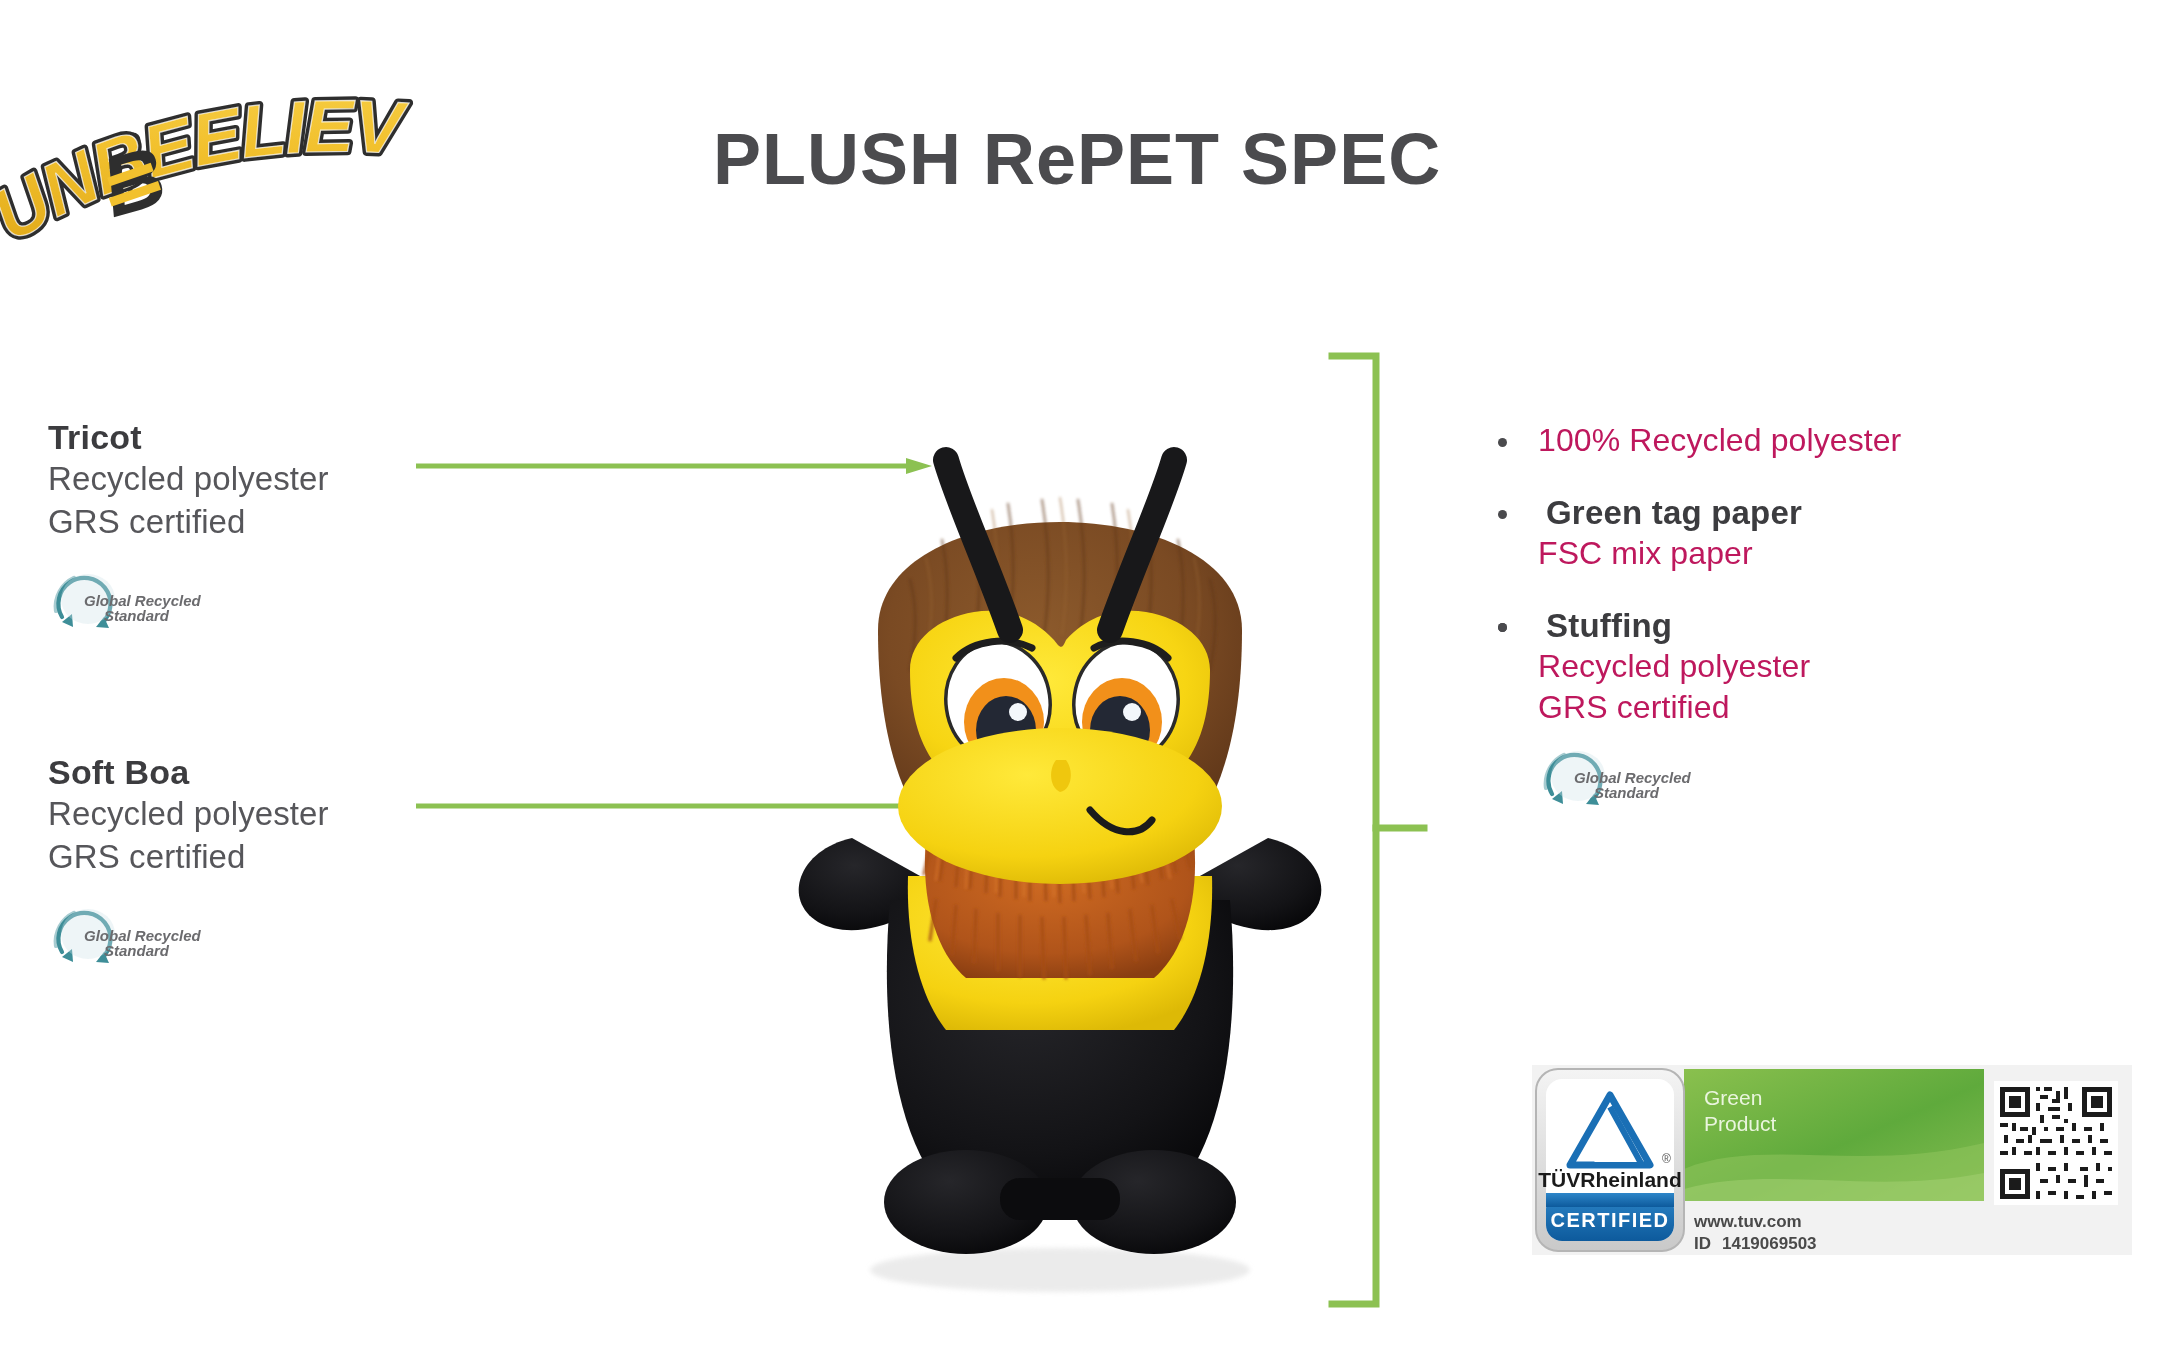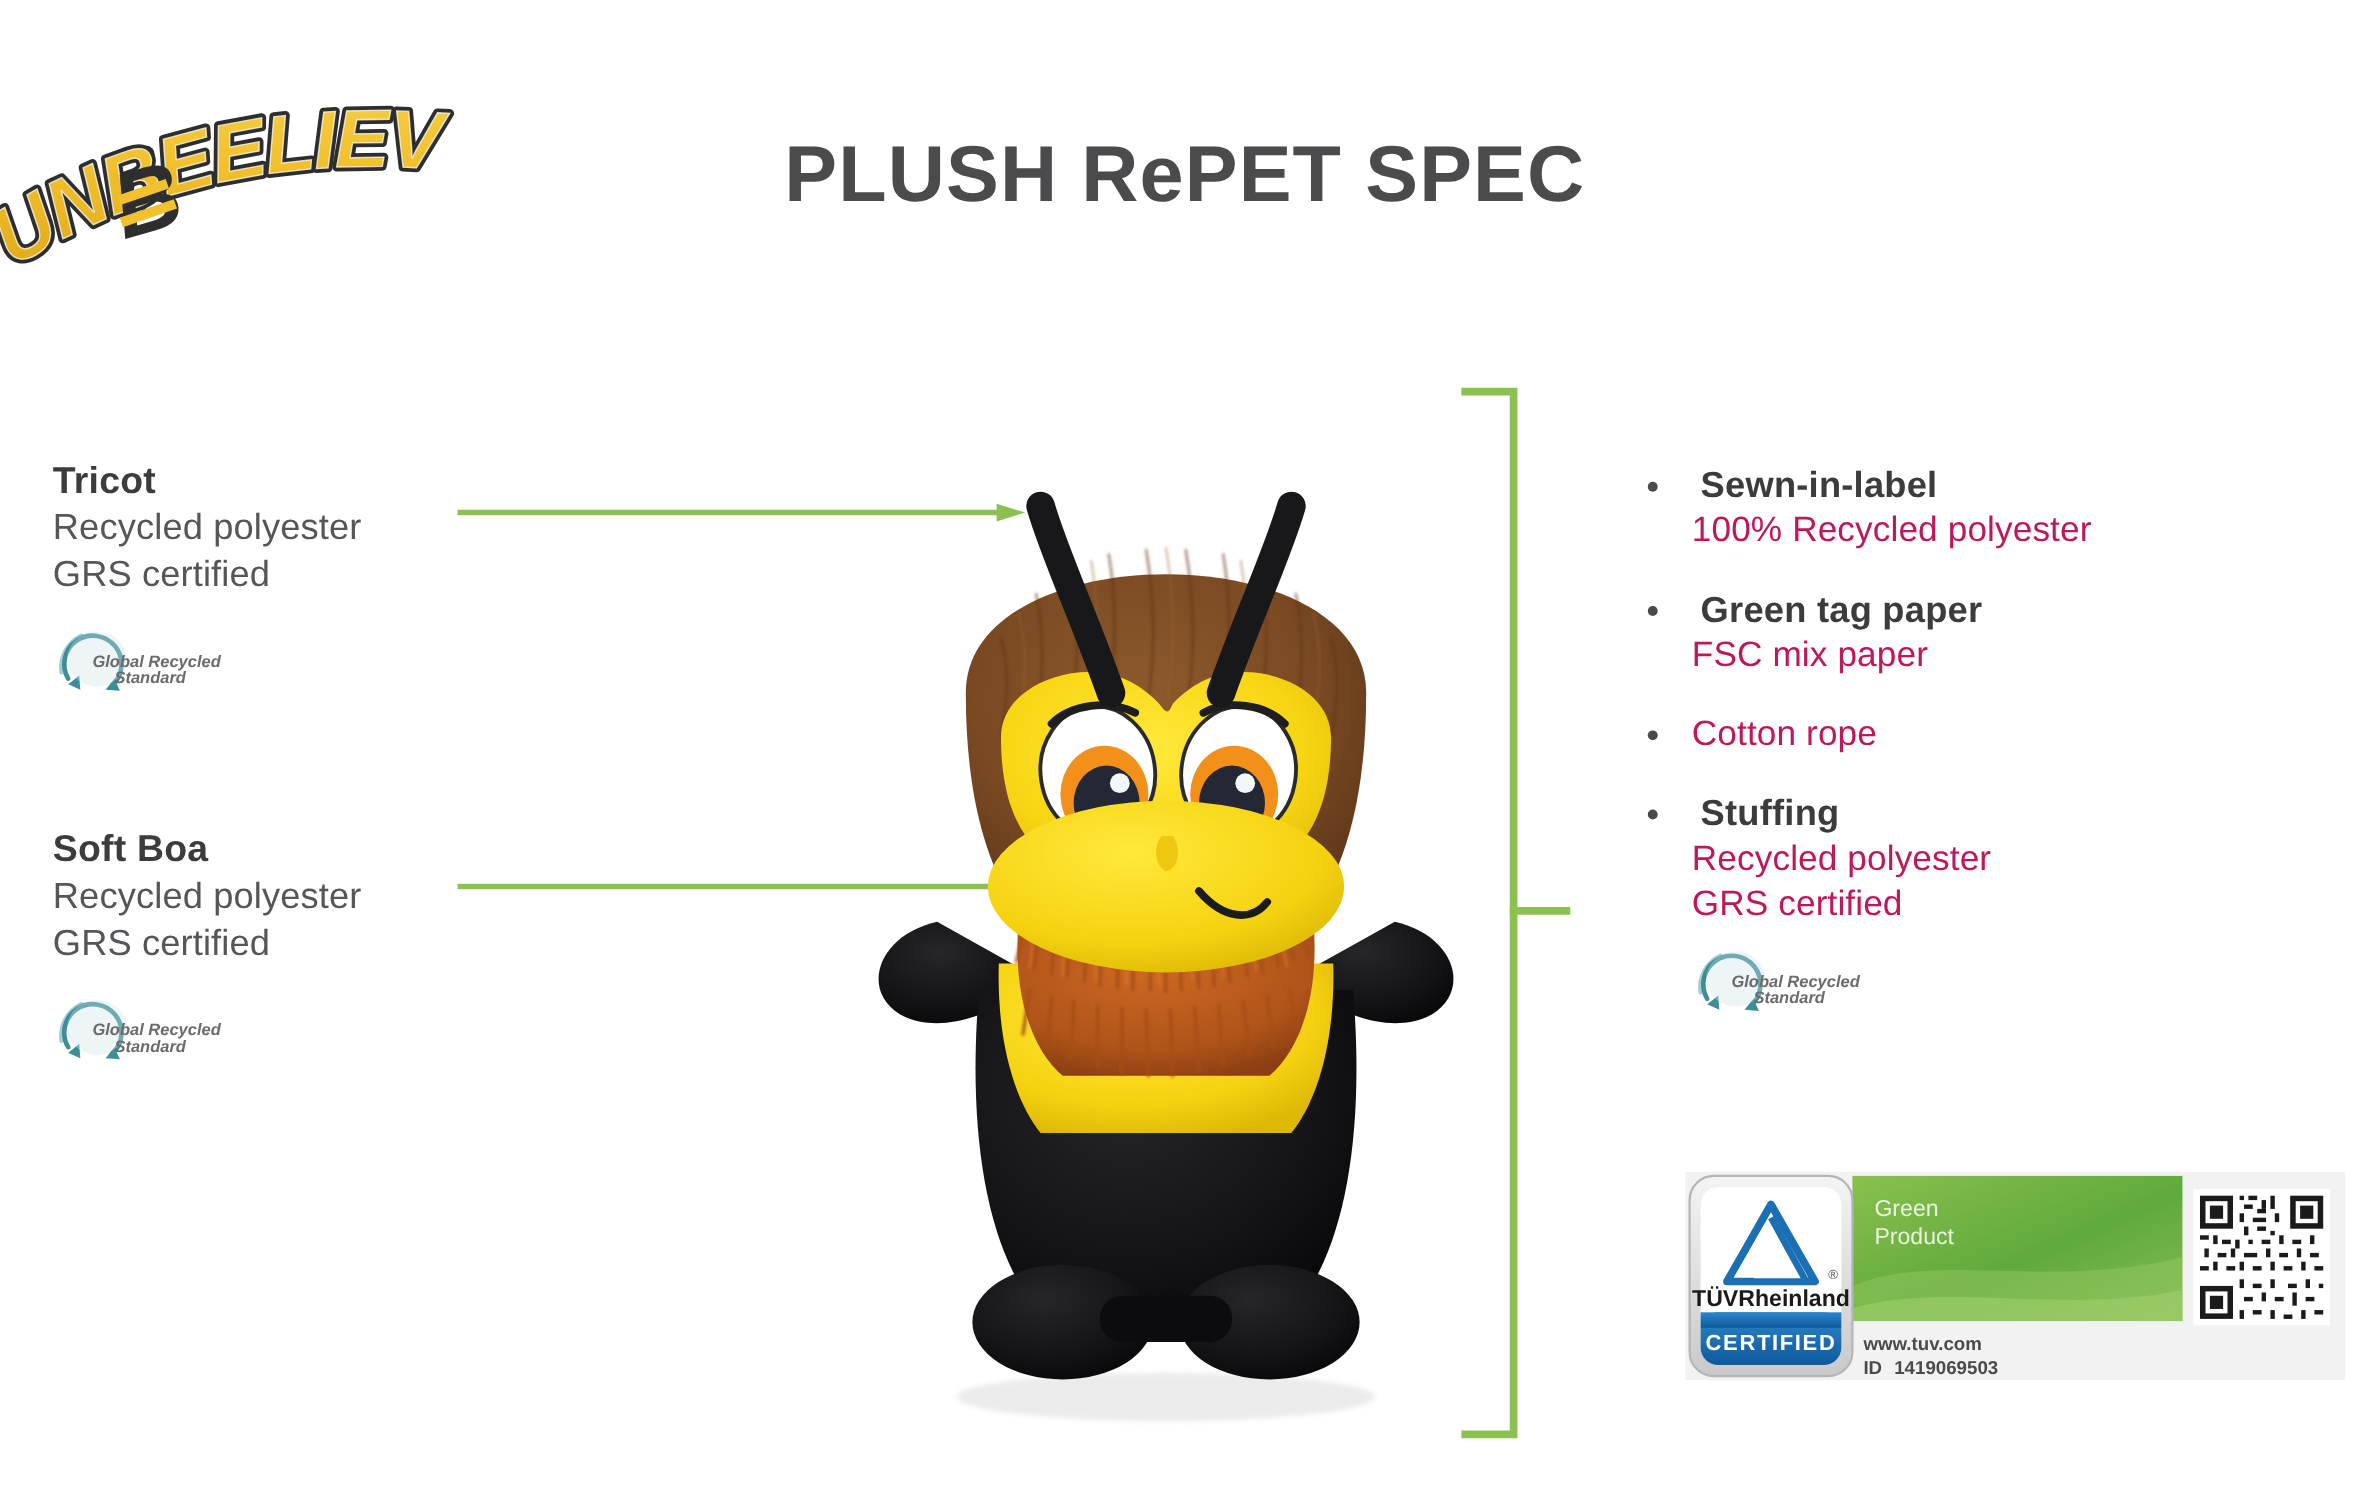--- a/index.html
+++ b/index.html
@@ -179,33 +179,31 @@
         <path d="M 12 6 L 56 6 L 56 954 L 12 954"></path>
         <path d="M 56 478 L 104 478"></path>
       </g>
     </svg>
   </div>
 
   <div class="bullets">
 
     <div class="bullet-row">
       <span class="bullet-dot"></span>
-      <div class="bullet-title">Sewn-in-label</div>
       <div class="bullet-sub">100% Recycled polyester</div>
     </div>
 
     <div class="bullet-row">
       <span class="bullet-dot"></span>
       <div class="bullet-title">Green tag paper</div>
       <div class="bullet-sub">FSC mix paper</div>
     </div>
 
     <div class="bullet-row">
       <span class="bullet-dot"></span>
-      <div class="bullet-sub">Cotton rope</div>
     </div>
 
     <div class="bullet-row">
       <span class="bullet-dot"></span>
       <div class="bullet-title">Stuffing</div>
       <div class="bullet-sub">Recycled polyester</div>
       <div class="bullet-sub">GRS certified</div>
       <div class="grs-logo">
         <svg viewBox="0 0 180 72" xmlns="http://www.w3.org/2000/svg">
           <g fill="none" stroke="#3E8E98" stroke-width="4.2" stroke-linecap="round">

